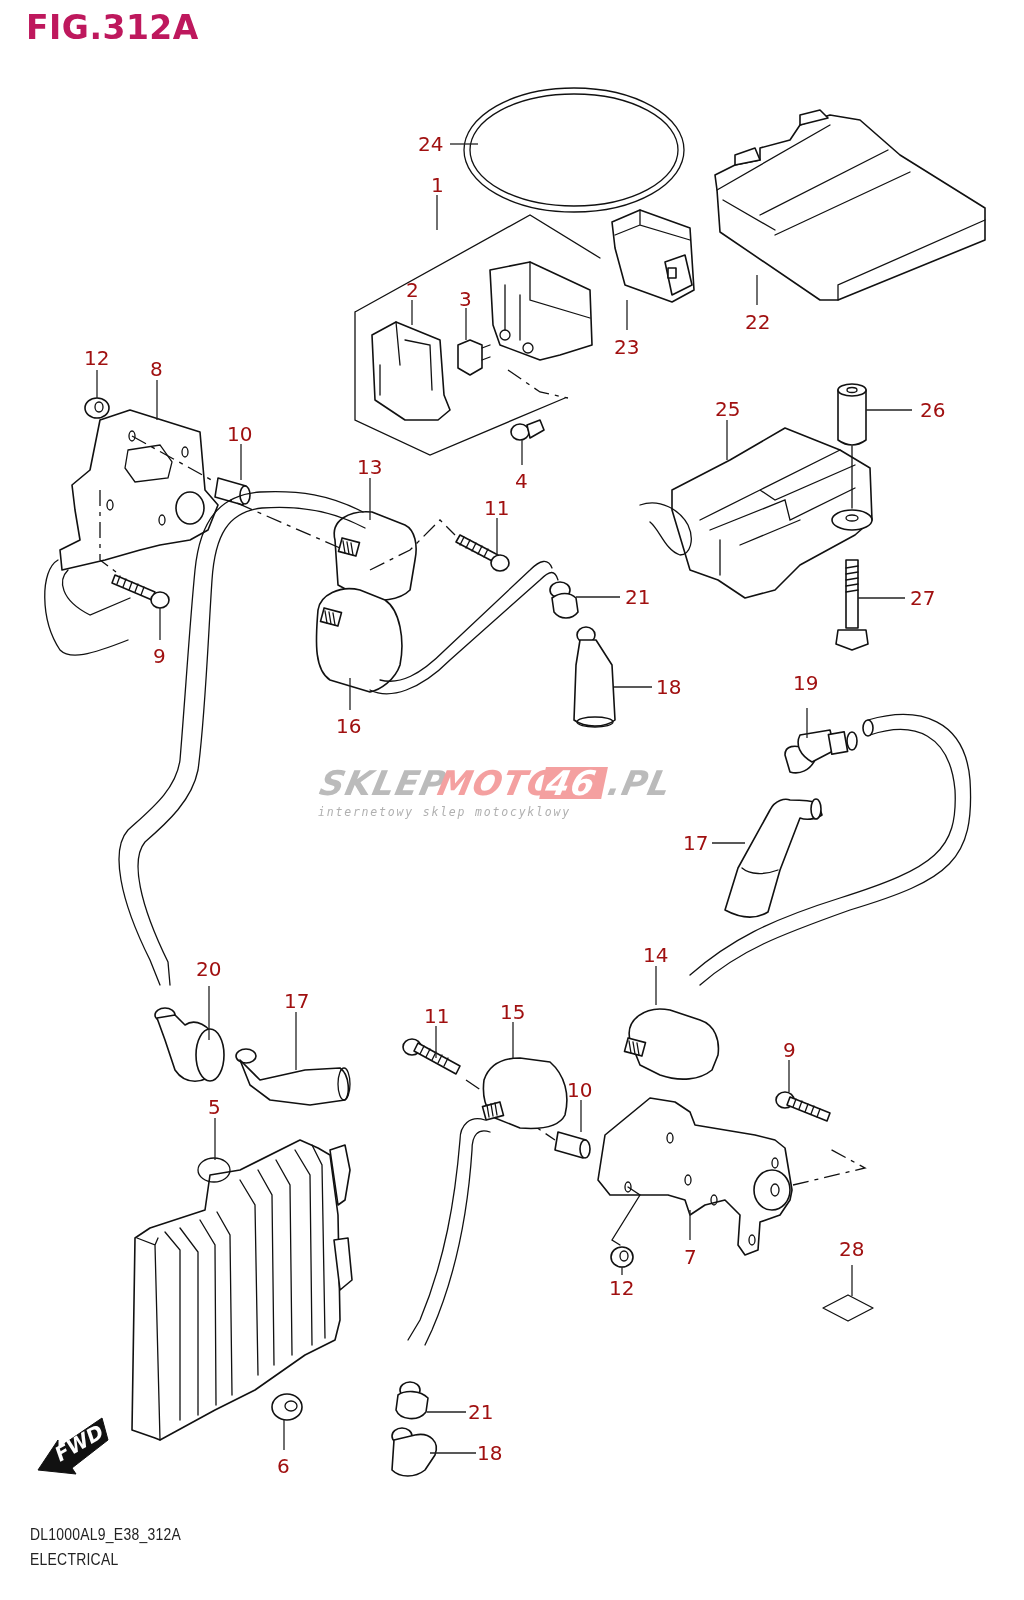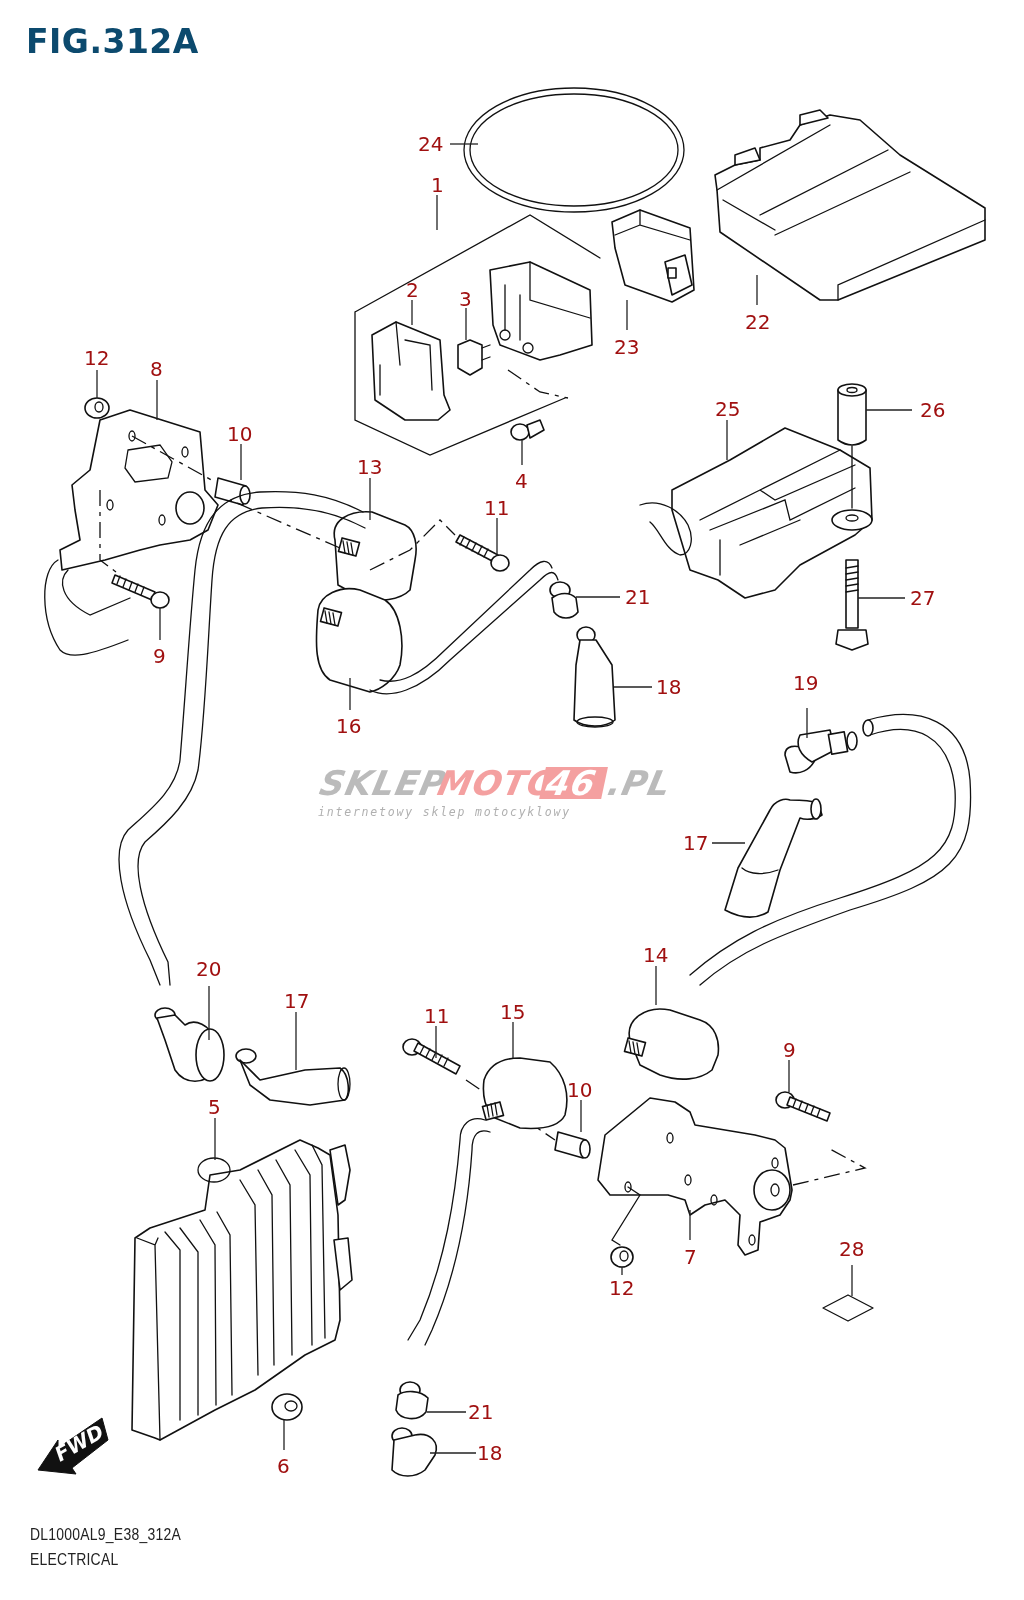--- a/index.html
+++ b/index.html
@@ -1,17 +1,17 @@
 <!DOCTYPE html>
 <html><head>
 <meta charset="utf-8">
 <style>
   html, body { margin: 0; padding: 0; background: #ffffff; }
   body { width: 1024px; height: 1600px; position: relative; overflow: hidden; font-family: "Liberation Sans", sans-serif; }
-  .fig-title { position: absolute; left: 26px; top: 22px; font-family: "DejaVu Sans", sans-serif; font-weight: bold; font-size: 33px; color: #0c4a6e; letter-spacing: 0.5px; }
+  .fig-title { position: absolute; left: 26px; top: 8px; font-family: "DejaVu Sans", sans-serif; font-weight: bold; font-size: 33px; color: #be185d; letter-spacing: 0.5px; }
   .footer { position: absolute; left: 30px; font-family: "Liberation Sans", sans-serif; font-size: 17px; color: #222; transform: scaleX(0.82); transform-origin: left; letter-spacing: 0.3px; }
   .footer.code { top: 1525px; }
   .footer.name { top: 1550px; }
   svg.diagram { position: absolute; left: 0; top: 0; }
   .part { fill: #fff; stroke: #111; stroke-width: 1.6; stroke-linejoin: round; stroke-linecap: round; }
   .thin { fill: none; stroke: #111; stroke-width: 1.3; stroke-linecap: round; }
   .leader { stroke: #222; stroke-width: 1.3; fill: none; }
   .dash { stroke: #111; stroke-width: 1.3; fill: none; stroke-dasharray: 16 6 4 6; }
   .callout { font-family: "DejaVu Sans", sans-serif; font-size: 20px; fill: #a01010; }
   .wm-big { font-family: "DejaVu Sans", sans-serif; font-weight: bold; font-style: italic; font-size: 34px; letter-spacing: 1px; }

